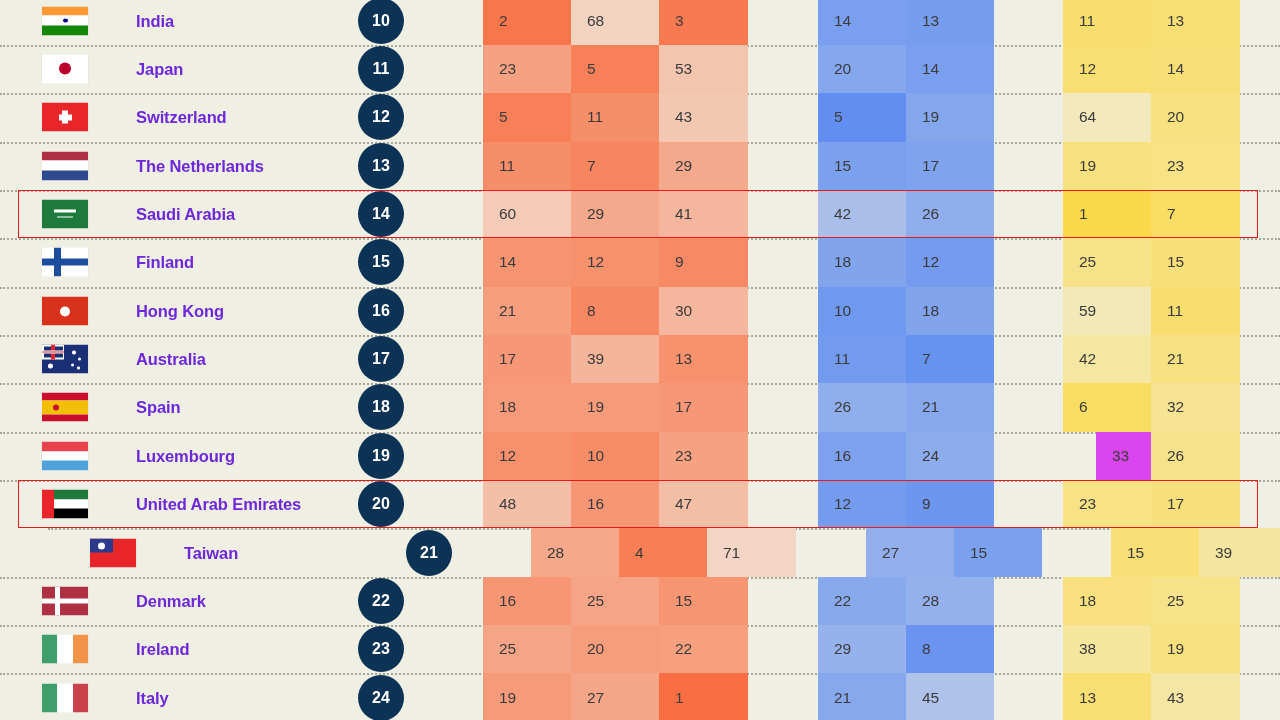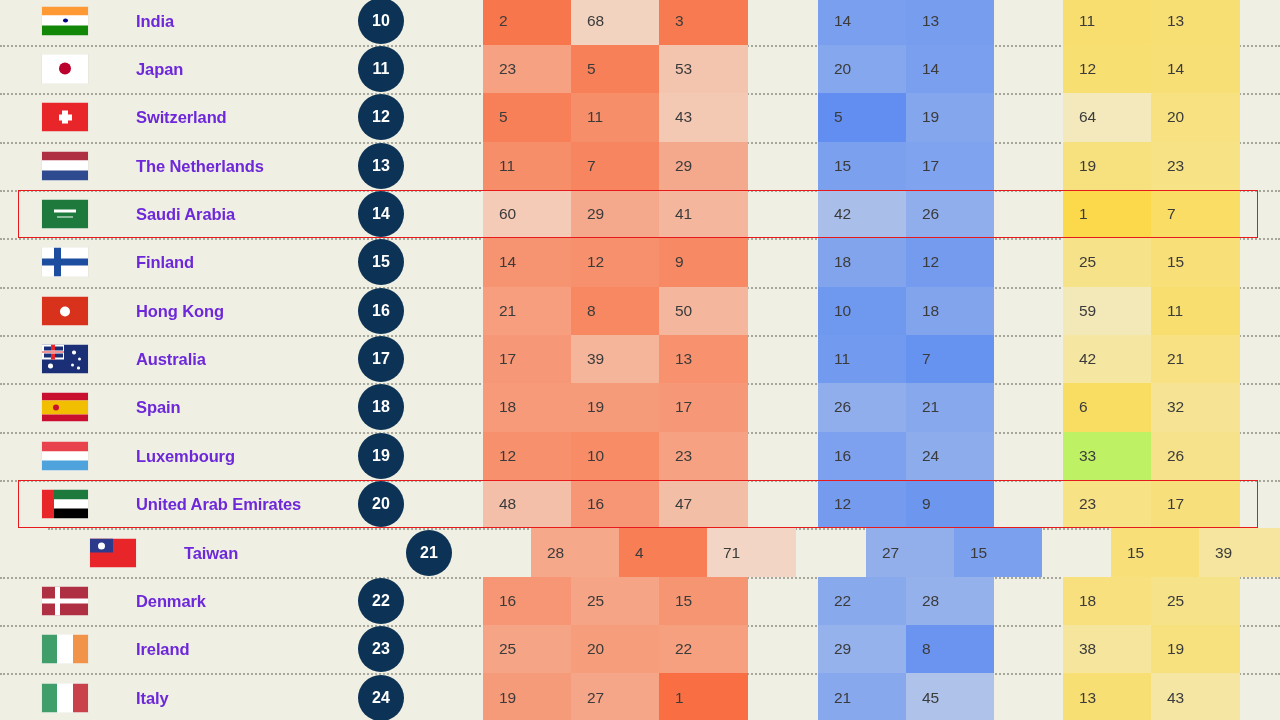--- a/index.html
+++ b/index.html
@@ -178,21 +178,21 @@
       <div class="row" style="position: absolute; top: 286.6px;">
         <div class="row-sep"></div>
         <div class="flag">
           <i style="background: rgb(216, 50, 29); left: 0px; top: 0px; width: 46px; height: 29px;"></i>
           <i style="background: rgb(255, 255, 255); left: 18px; top: 10px; width: 10px; height: 10px; border-radius: 50%;"></i>
         </div>
         <div class="cname">Hong Kong</div>
         <div class="rank">16</div>
         <div class="cell" style="left: 483px; width: 88px; background: rgb(246, 158, 126);">21</div>
         <div class="cell" style="left: 571px; width: 88px; background: rgb(247, 136, 98);">8</div>
-        <div class="cell" style="left: 659px; width: 89px; background: rgb(244, 182, 157);">50</div>
+        <div class="cell" style="left: 659px; width: 89px; background: rgb(244, 182, 157);">30</div>
         <div class="cell" style="left: 818px; width: 88px; background: rgb(111, 152, 239);">10</div>
         <div class="cell" style="left: 906px; width: 88px; background: rgb(129, 164, 237);">18</div>
         <div class="cell" style="left: 1063px; width: 88px; background: rgb(243, 233, 184);">59</div>
         <div class="cell" style="left: 1151px; width: 89px; background: rgb(248, 222, 111);">11</div>
       </div>
       <div class="row" style="position: absolute; top: 334.95px;">
         <div class="row-sep"></div>
         <div class="flag">
           <i style="background: rgb(27, 47, 119); left: 0px; top: 0px; width: 46px; height: 29px;"></i>
           <i style="background: rgb(255, 255, 255); left: 0px; top: 0px; width: 22px; height: 14.5px;"></i>
@@ -241,21 +241,21 @@
           <i style="background: rgb(255, 255, 255); left: 0px; top: 9.7px; width: 46px; height: 9.6px;"></i>
           <i style="background: rgb(79, 163, 220); left: 0px; top: 19.3px; width: 46px; height: 9.7px;"></i>
         </div>
         <div class="cname">Luxembourg</div>
         <div class="rank">19</div>
         <div class="cell" style="left: 483px; width: 88px; background: rgb(247, 144, 108);">12</div>
         <div class="cell" style="left: 571px; width: 88px; background: rgb(247, 140, 103);">10</div>
         <div class="cell" style="left: 659px; width: 89px; background: rgb(245, 161, 130);">23</div>
         <div class="cell" style="left: 818px; width: 88px; background: rgb(125, 161, 238);">16</div>
         <div class="cell" style="left: 906px; width: 88px; background: rgb(141, 172, 236);">24</div>
-        <div class="cell" style="left: 1063px; width: 88px; background: #bef264;">33</div>
+        <div class="cell" style="left: 1096px; width: 88px; background: #d946ef;">33</div>
         <div class="cell" style="left: 1151px; width: 89px; background: rgb(246, 226, 139);">26</div>
       </div>
       <div class="row" style="position: absolute; top: 480px;">
         <div class="row-sep"></div>
         <div class="flag">
           <i style="background: rgb(232, 38, 42); left: 0px; top: 0px; width: 12px; height: 29px;"></i>
           <i style="background: rgb(29, 122, 60); left: 12px; top: 0px; width: 34px; height: 9.7px;"></i>
           <i style="background: rgb(255, 255, 255); left: 12px; top: 9.7px; width: 34px; height: 9.6px;"></i>
           <i style="background: rgb(0, 0, 0); left: 12px; top: 19.3px; width: 34px; height: 9.7px;"></i>
         </div>

